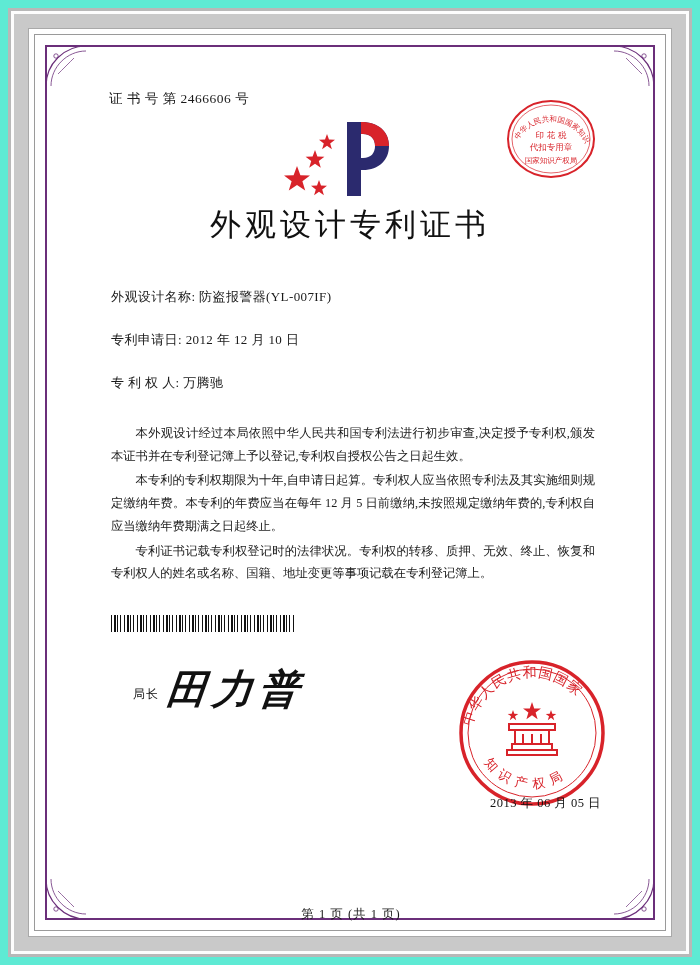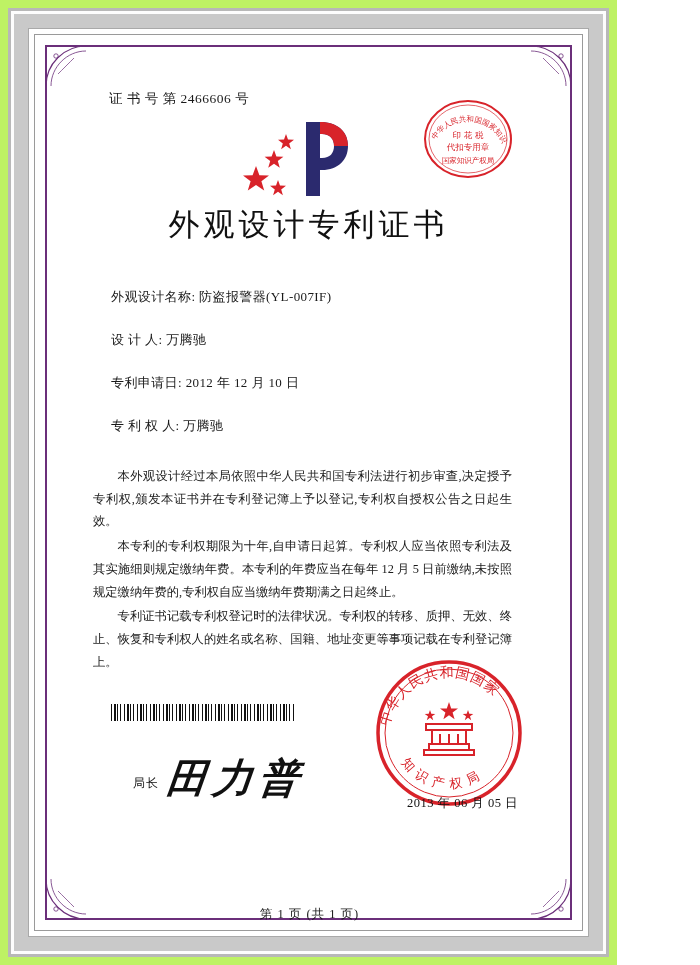--- a/index.html
+++ b/index.html
@@ -10,23 +10,23 @@
   body {
     width: 700px;
     height: 965px;
     font-family: "Liberation Serif", serif;
     overflow: hidden;
   }
 
   
   .page {
     position: relative;
-    width: 617px;
+    width: 700px;
     height: 965px;
-    background: #bef264;
+    background: #5eead4;
     box-sizing: border-box;
   }
   .frame-outer {
     position: absolute;
     left: 8px; top: 8px; right: 8px; bottom: 8px;
     border: 3px solid #b8b8b8;
     box-sizing: border-box;
     background: #fdfdfd;
   }
   .frame-gray {
@@ -113,20 +113,21 @@
   }
   .field .lbl {
     display: inline-block;
   }
   .field .val {
     display: inline;
   }
 
   .paras {
     margin-top: 30px;
+    margin-left: 18px;
     margin-right: 12px;
   }
   .para {
     font-size: 12.3px;
     line-height: 1.85;
     color: #1a1a1a;
     text-indent: 2em;
     text-align: justify;
     margin: 0 0 2px 0;
   }
@@ -287,24 +288,20 @@
         </svg>
       </div>
     </div>
 
     <div class="title">外观设计专利证书</div>
 
     <div class="fields">
       <div class="field">
         <span class="lbl">外观设计名称:</span>
         <span class="val">防盗报警器(YL-007IF)</span>
-      </div>
-      <div class="field">
-        <span class="lbl">设  计  人:</span>
-        <span class="val">万腾驰</span>
       </div>
       <div class="field">
         <span class="lbl">专利申请日:</span>
         <span class="val">2012 年 12 月 10 日</span>
       </div>
       <div class="field">
         <span class="lbl">专 利 权 人:</span>
         <span class="val">万腾驰</span>
       </div>
     </div>

